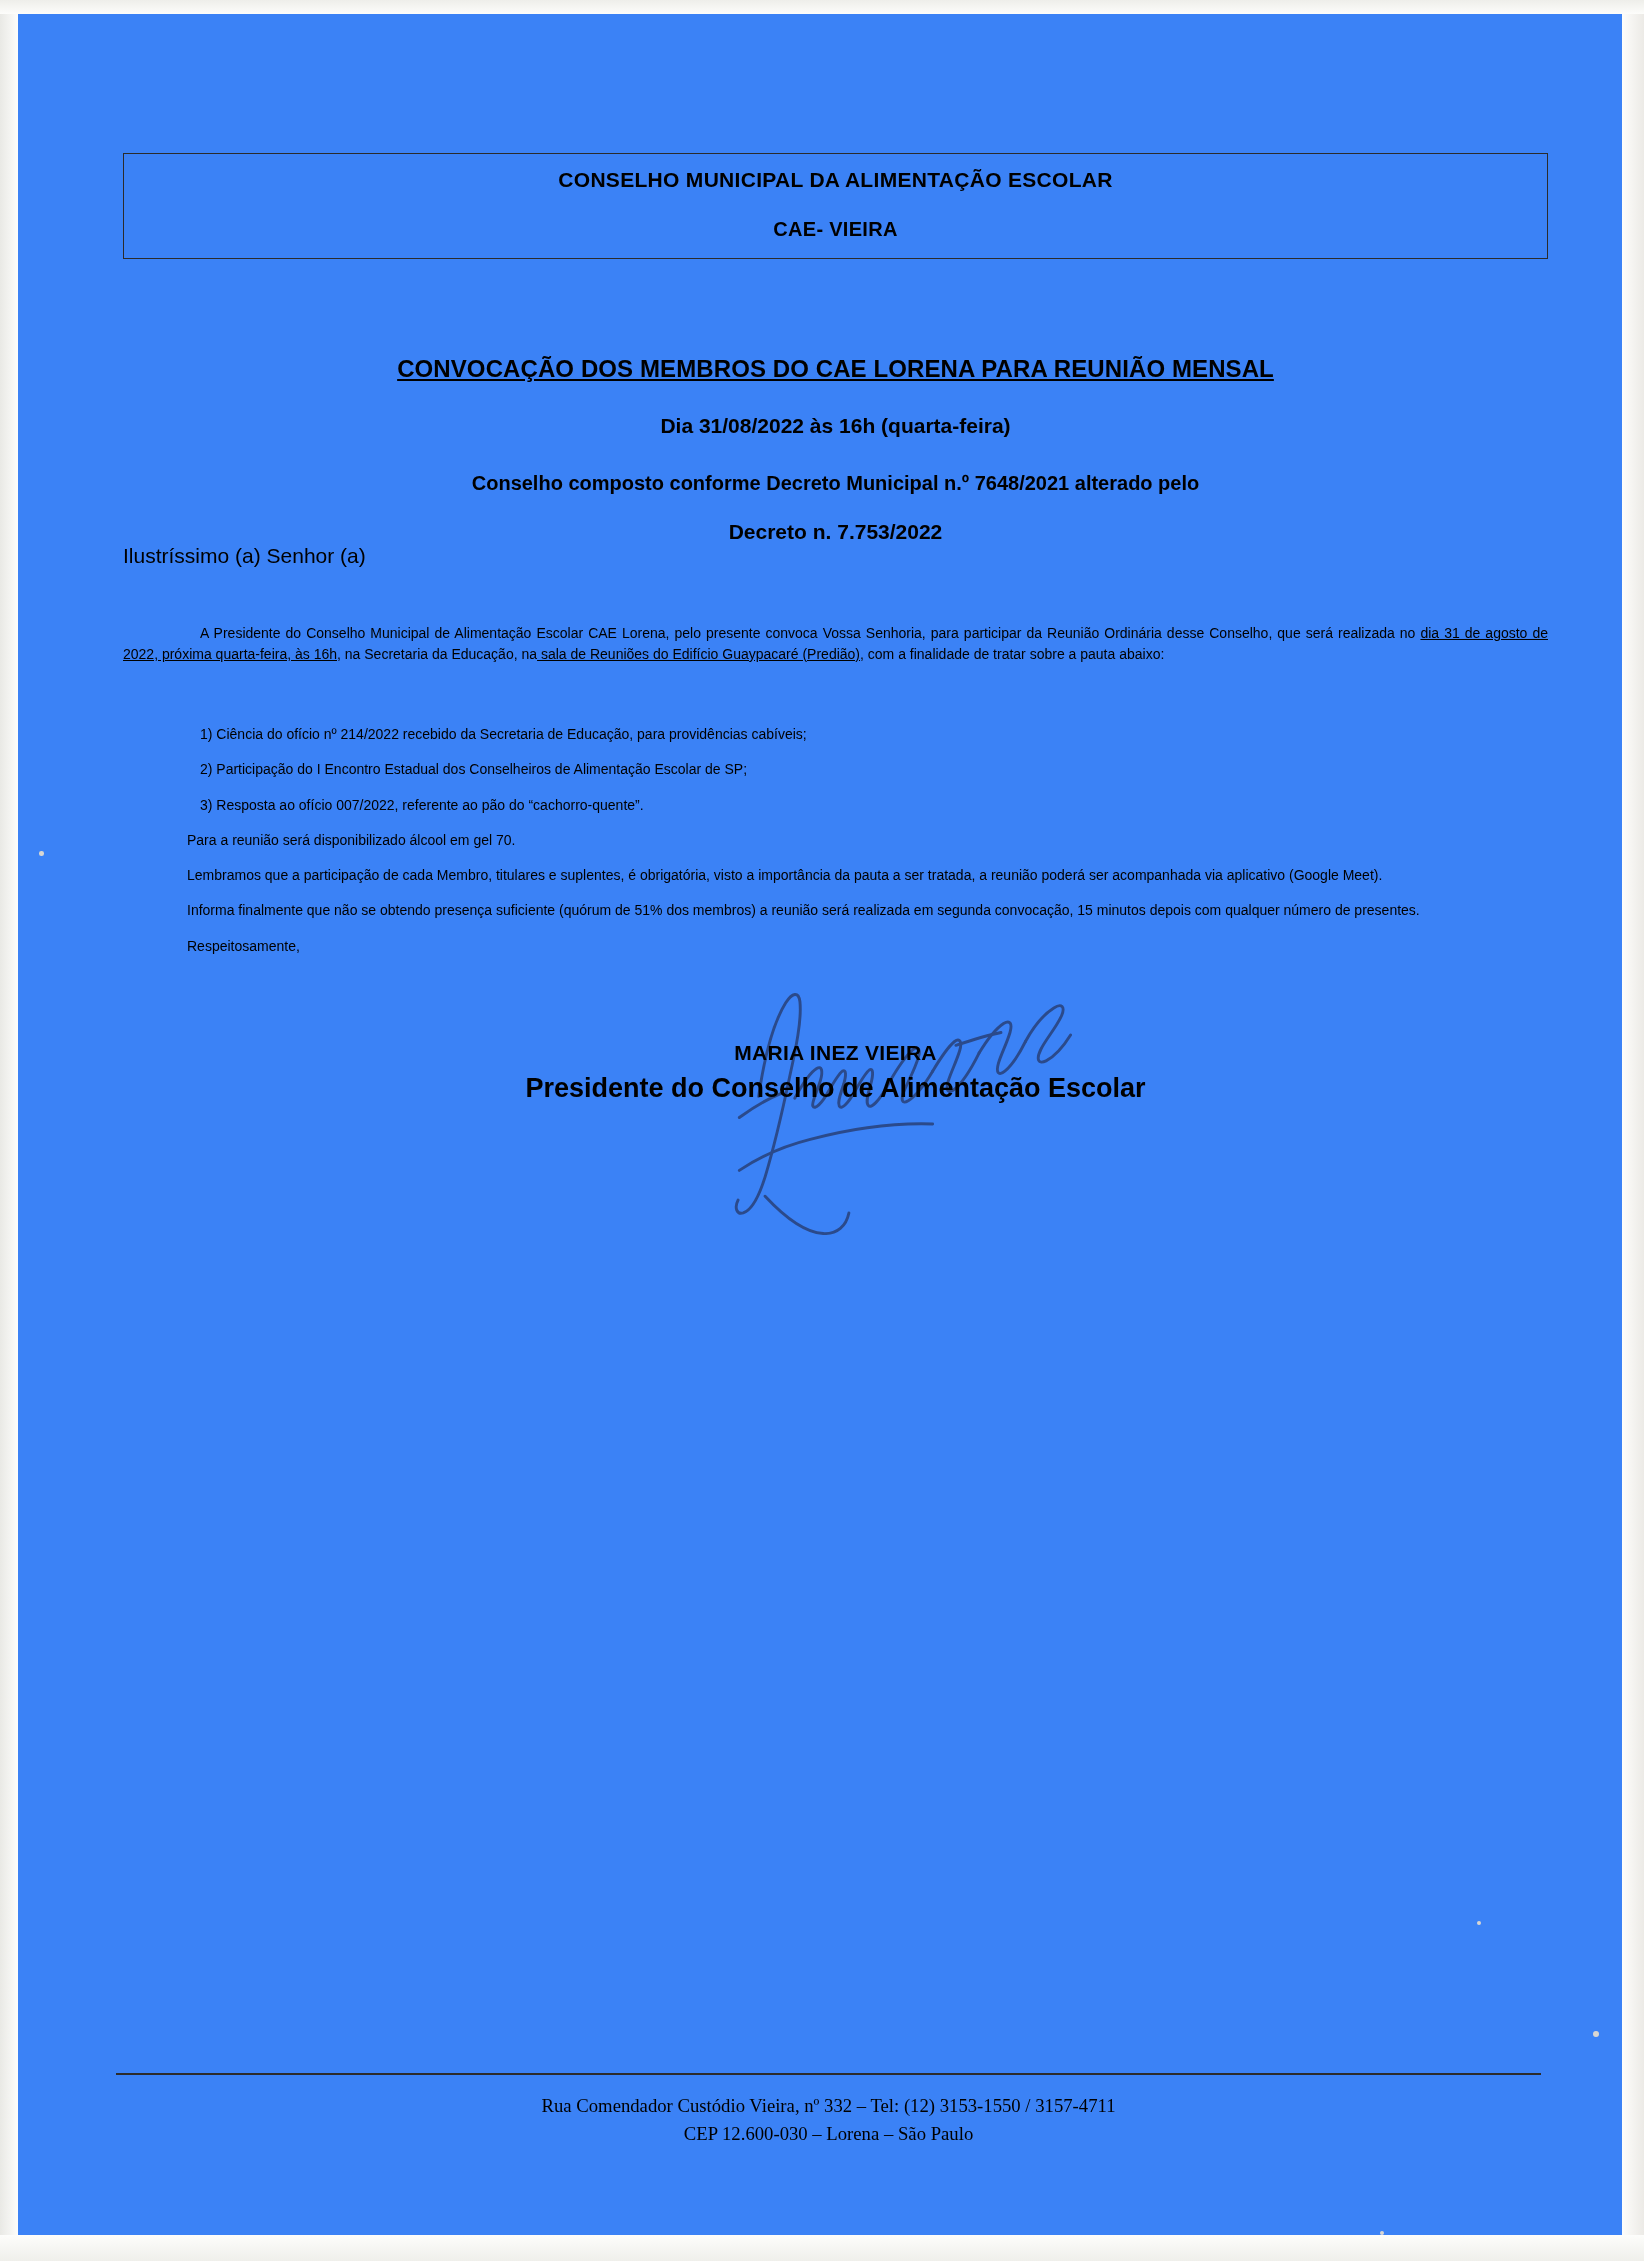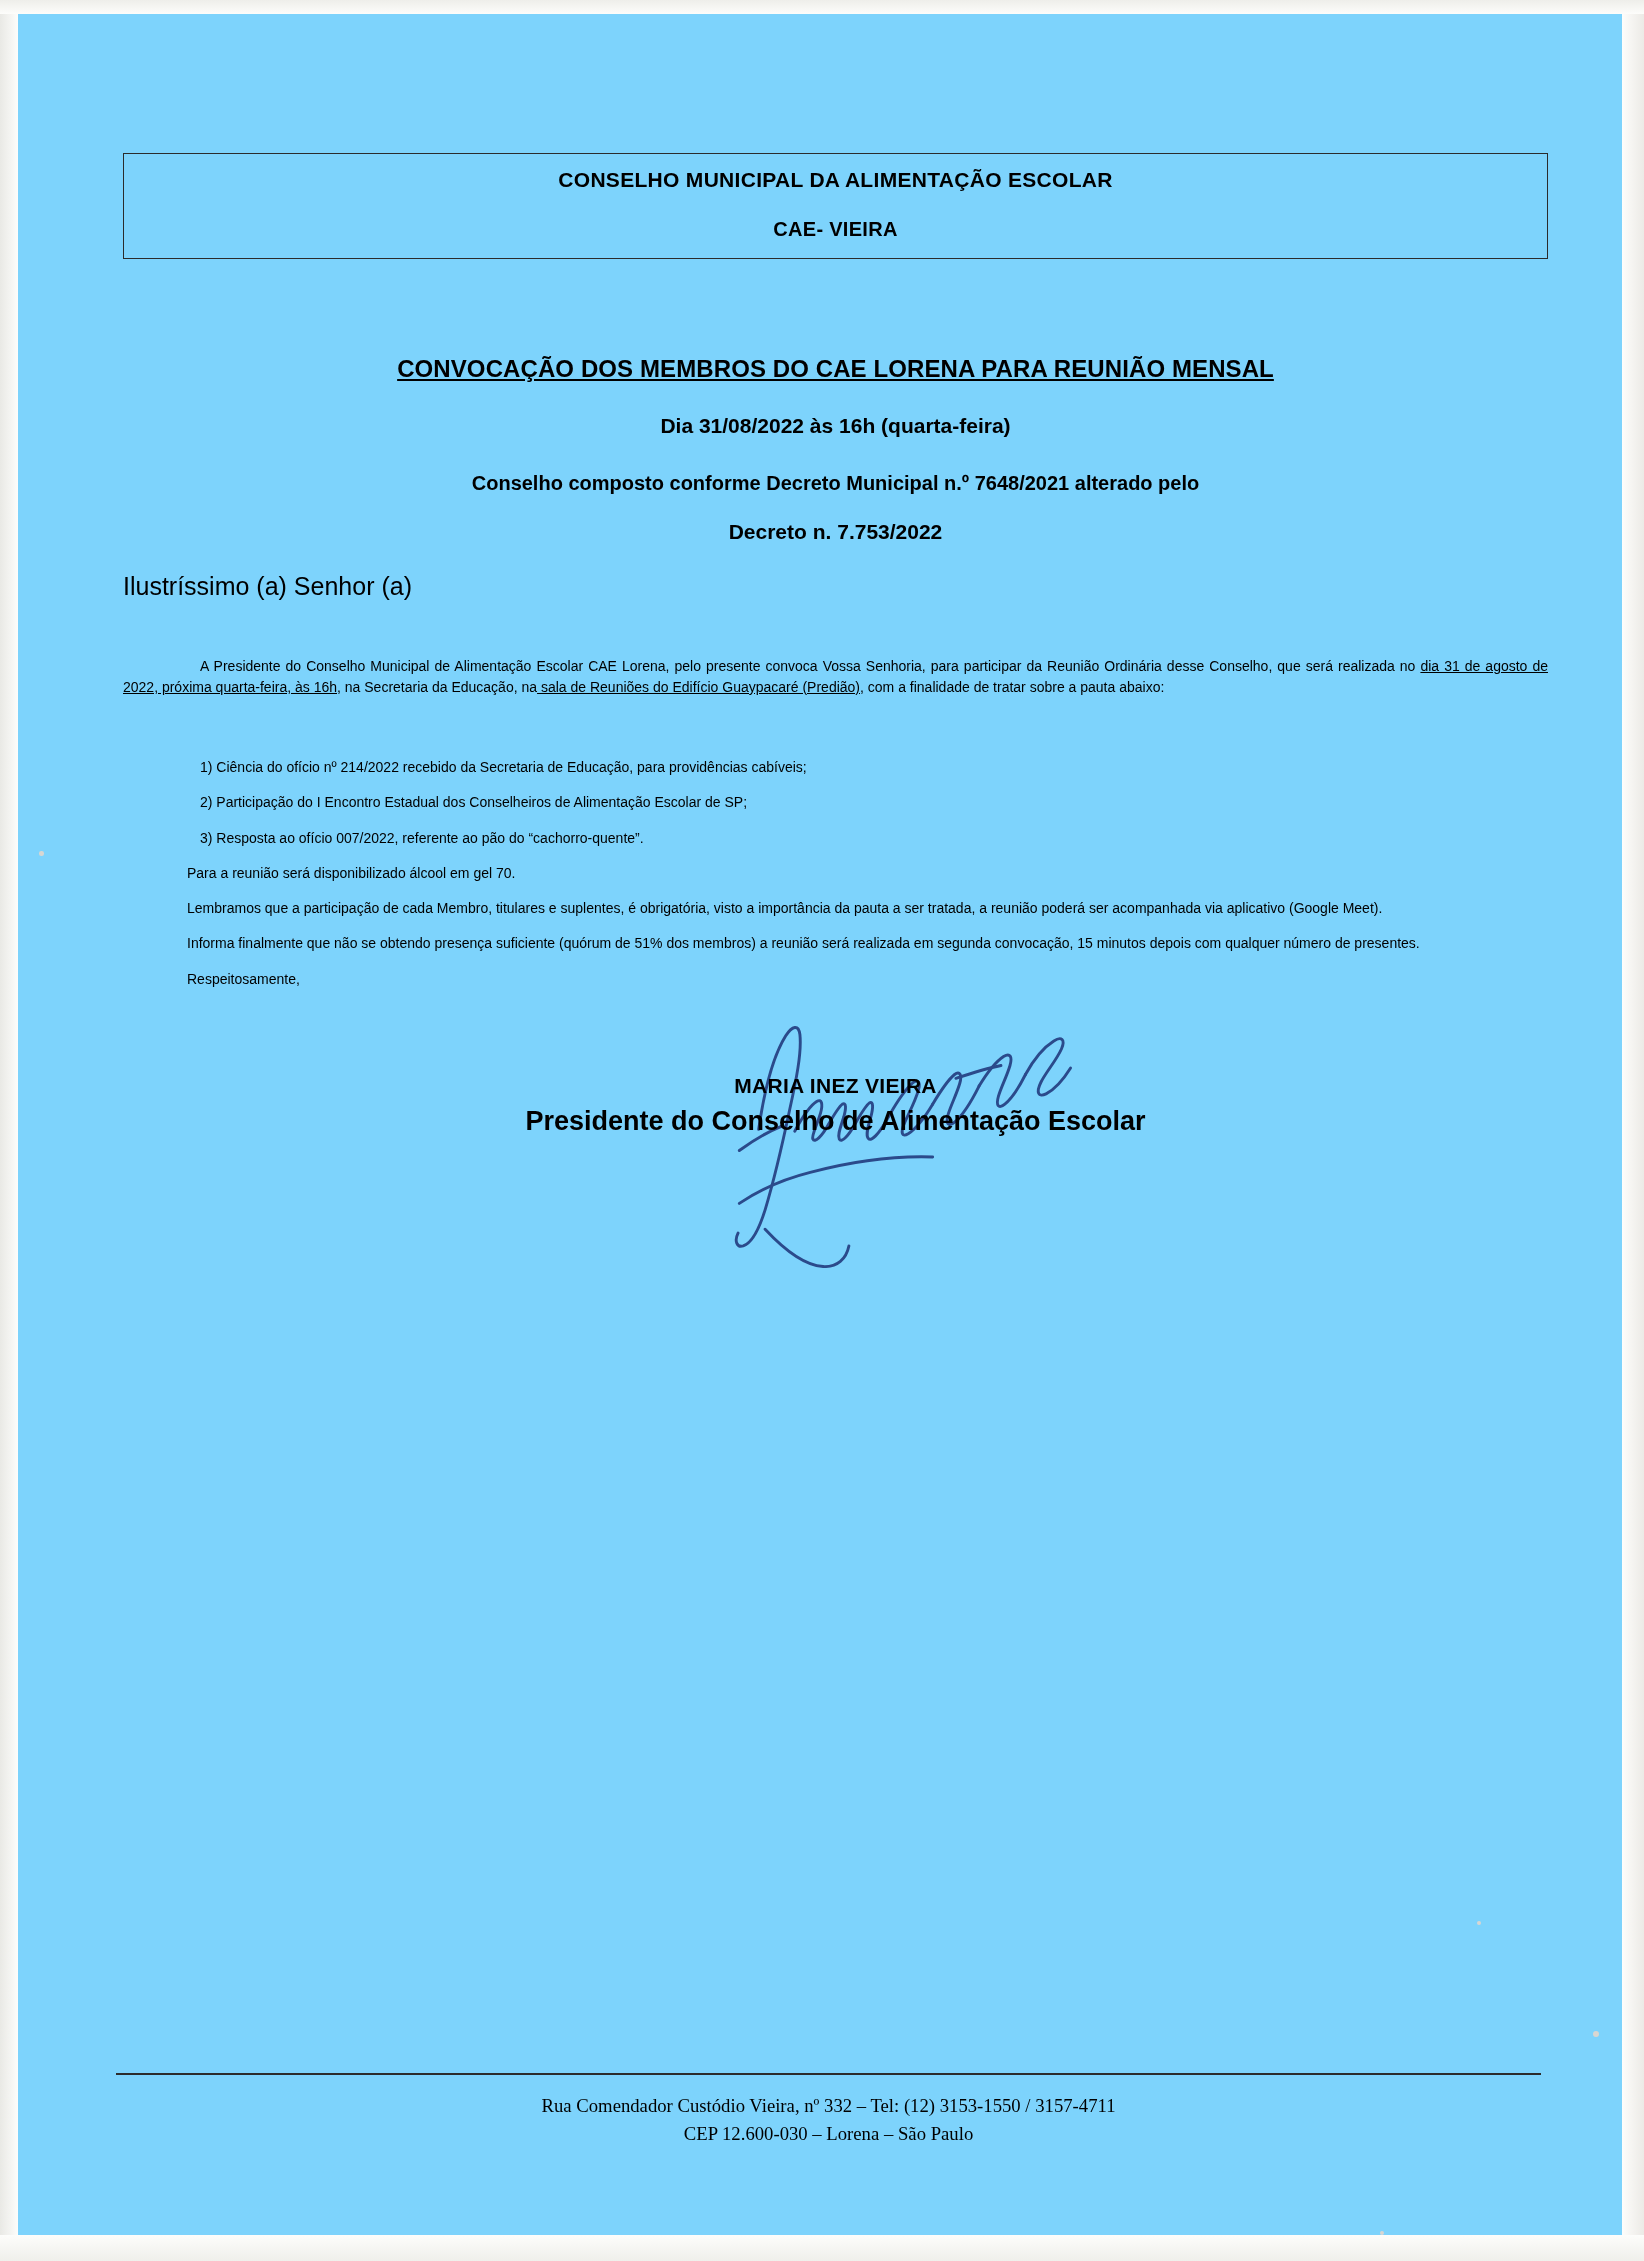--- a/index.html
+++ b/index.html
@@ -11,21 +11,21 @@
     width: 1644px;
     height: 2261px;
     font-family: "Liberation Sans", sans-serif;
     color: #000000;
     position: relative;
     overflow: hidden;
   }
   .page {
     position: absolute;
     inset: 0;
-    background: #7dd3fc;
+    background: #3b82f6;
   }
   
   .scan-edge-left {
     position: absolute;
     left: 0; top: 0; bottom: 0; width: 18px;
     background: linear-gradient(to right, #e9e9e5, #fdfdfb);
   }
   .scan-edge-right {
     position: absolute;
     right: 0; top: 0; bottom: 0; width: 22px;
@@ -91,22 +91,21 @@
     font-weight: bold;
   }
   .title4 {
     margin-top: 24.5px;
     text-align: center;
     font-size: 21px;
     font-weight: bold;
   }
 
   .salutation {
-    margin-top: 28px;
-    font-size: 25px;
+    font-size: 21px;
   }
 
   
   .para {
     font-size: 14px;
     line-height: 1.52;
     text-align: justify;
     text-justify: inter-word;
   }
   .indent { text-indent: 77px; }

